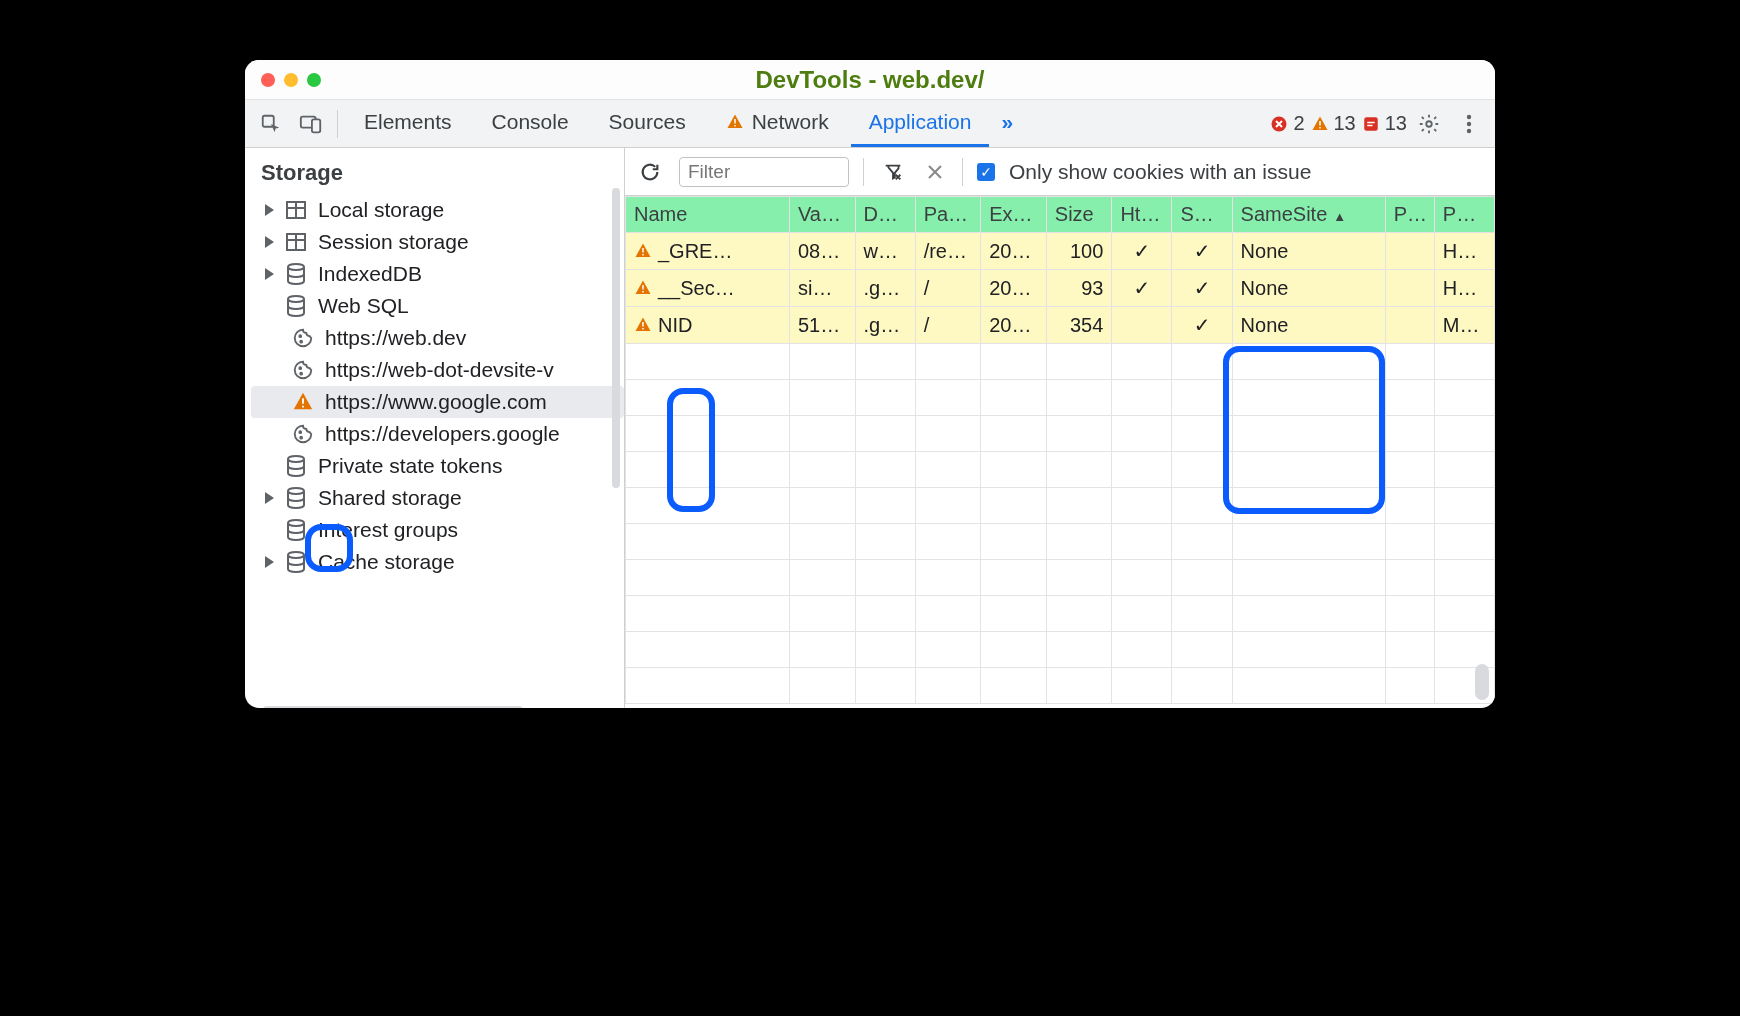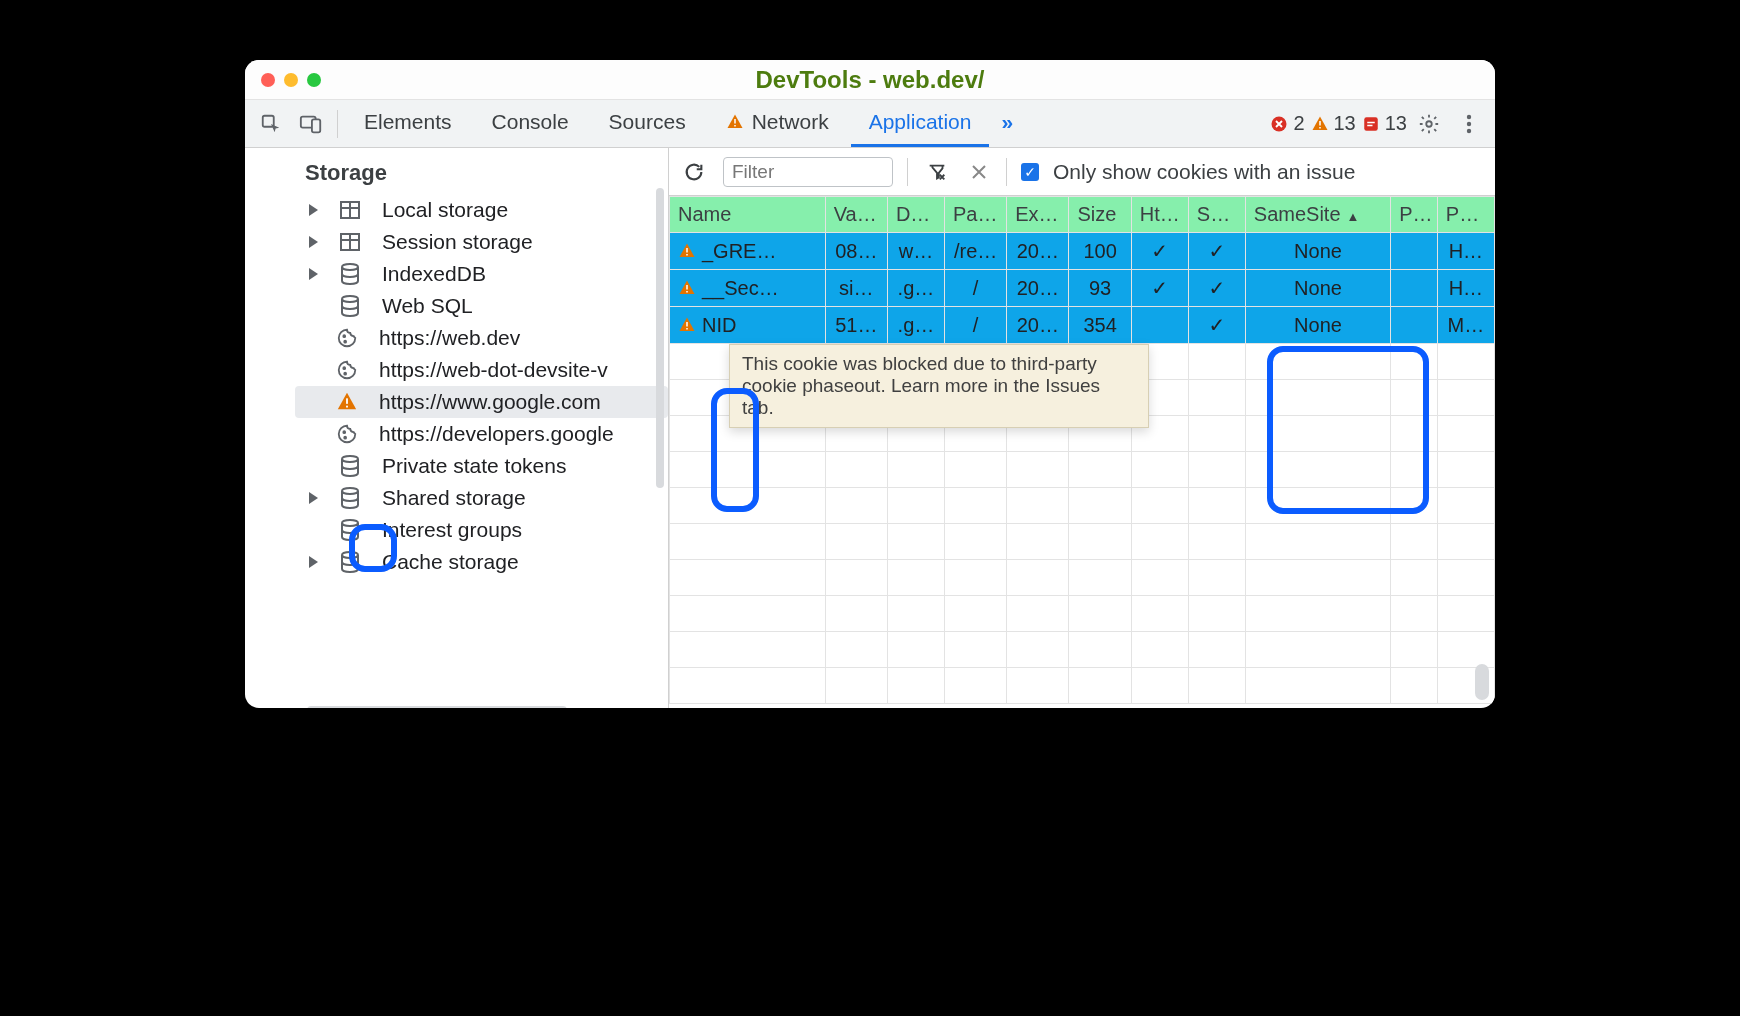--- a/index.html
+++ b/index.html
@@ -17,43 +17,43 @@
   
   .tabstrip { height:48px; background:#f1f3f4; border-bottom:1px solid #d0d0d0; display:flex; align-items:center; padding:0 8px; gap:4px; }
   .ts-btn { display:flex; align-items:center; justify-content:center; width:36px; height:36px; border-radius:4px; color:#5f6368;}
   .tab { padding:0 18px; height:100%; display:flex; align-items:center; gap:8px; font-size:21px; color:#3c4043; border-bottom:3px solid transparent; }
   .tab.active{ color:#1a73e8; border-bottom-color:#1a73e8; font-weight:500;}
   .spacer{flex:1;}
   .counts{display:flex; align-items:center; gap:6px; font-size:20px; color:#3c4043;}
   .pill{display:flex; align-items:center; gap:5px;}
 
   
-  .body { display:flex; height: 560px; margin-left: 44px; }
+  .body { display:flex; height: 560px; }
   .sidebar { width:380px; border-right:1px solid #d0d0d0; overflow:hidden; padding:6px 0 8px 6px; position:relative;}
   .sb-h { font-size:22px; font-weight:600; color:#3c4043; padding:6px 10px 8px 10px;}
-  .node { display:flex; align-items:center; gap:20px; padding:4px 6px; font-size:21px; color:#202124; white-space:nowrap; overflow:hidden; border-radius:4px;}
+  .node { display:flex; align-items:center; gap:10px; padding:4px 6px; font-size:21px; color:#202124; white-space:nowrap; overflow:hidden; border-radius:4px;}
   .node.l1{padding-left:14px;} .node.l2{padding-left:40px;} .node.sel{background:#e8eaed;}
   .tri{width:0;height:0;border-style:solid;border-width:6px 0 6px 9px;border-color:transparent transparent transparent #5f6368;display:inline-block;}
   .tri.open{transform:rotate(90deg);}
   .tri-ph{width:9px;display:inline-block;}
   .ic{display:inline-flex;align-items:center;justify-content:center;width:24px;height:24px;color:#5f6368;}
   .sb-scroll{position:absolute; right:4px; top:40px; width:8px; height:300px; background:#d8dadd; border-radius:4px;}
   .bottom-scroll{position:absolute; left:18px; bottom:-6px; width:260px; height:8px; background:#d8dadd; border-radius:4px;}
 
   
   .main{flex:1; display:flex; flex-direction:column; min-width:0;}
   .toolbar{height:48px; border-bottom:1px solid #d0d0d0; display:flex; align-items:center; gap:14px; padding:0 10px; font-size:21px; color:#3c4043;}
   .filter{height:30px; width:170px; border:1px solid #bfc3c7; border-radius:4px; padding:2px 8px; color:#777; font-size:19px; display:flex; align-items:center;}
   .cb{width:18px;height:18px;border-radius:3px;background:#1a73e8;display:inline-flex;align-items:center;justify-content:center;color:#fff;font-size:14px;}
   .tableWrap{position:relative; flex:1; overflow:hidden;}
   table{border-collapse:collapse; width:100%; table-layout:fixed;}
   th,td{border:1px solid #e3e3e3; padding:6px 8px; font-size:20px; text-align:left; overflow:hidden; white-space:nowrap; text-overflow:ellipsis;}
   th{background:#86efac; font-weight:500; color:#3c4043;}
   td{background:#fff;}
-  tr.hl td{background:#0ea5e9;text-align:center;}
+  tr.hl td{background:#fef9c3;}
   td.num{text-align:right;}
   td.ck{text-align:center;}
   .sortup{font-size:13px; margin-left:6px;}
   .nameCell{display:flex; align-items:center; gap:6px;}
   .warn{display:inline-flex;}
   .warn svg{width:18px;height:18px;}
   .tooltip{position:absolute; left:60px; top:148px; width:420px; background:#f6f0de; border:1px solid #d7cfb4; padding:8px 12px; font-size:19px; color:#404040; box-shadow:0 4px 10px rgba(0,0,0,.15);}
   .mark{position:absolute; border:6px solid #0b5cff; border-radius:16px; pointer-events:none;}
   .mk-sidebar{left:60px; top:376px; width:48px; height:48px;}
   .mk-warn{left:422px; top:240px; width:48px; height:124px;}
@@ -552,21 +552,20 @@
                   <td style="height:36px;"></td>
                   <td style="height:36px;"></td>
                   <td style="height:36px;"></td>
                   <td style="height:36px;"></td>
                   <td style="height:36px;"></td>
                   <td style="height:36px;"></td>
                 </tr>
               </tbody>
           </table>
 
-          <div class="tooltip"><span>This cookie was blocked due to third-party cookie phaseout. Learn more in the Issues tab.</span></div>
           <div class="bot-scroll-main"></div>
         </div>
       </div>
 
       <div class="mark mk-sidebar"></div>
       <div class="mark mk-warn"></div>
       <div class="mark mk-ss"></div>
     </div>
   </div>
 </div>

